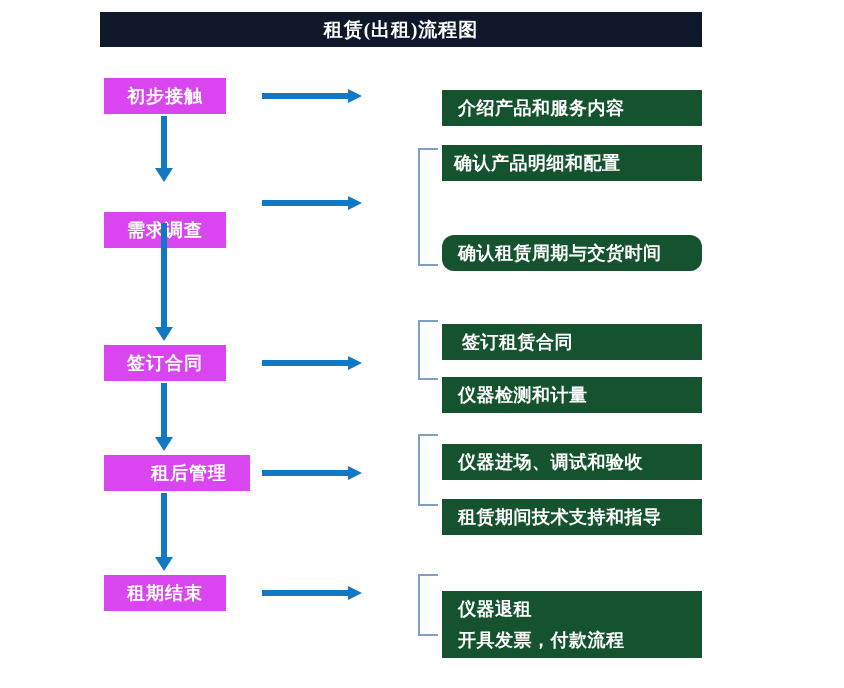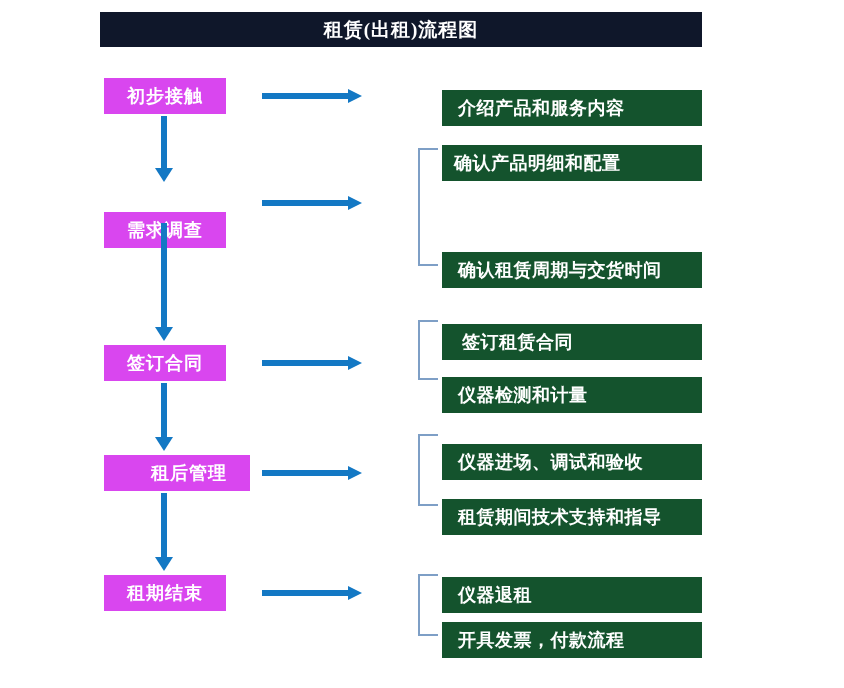--- a/index.html
+++ b/index.html
@@ -155,24 +155,24 @@
   </div>
 
   <div class="bracket" style="top:148px; height:118px;"></div>
   <div class="bracket" style="top:320px; height:60px;"></div>
   <div class="bracket" style="top:434px; height:72px;"></div>
   <div class="bracket" style="top:574px; height:62px;"></div>
 
   <div class="task-box" style="top:78px;">介绍产品和服务内容</div>
 
   <div class="task-box" style="top:133px;padding-left:12px;">确认产品明细和配置</div>
-  <div class="task-box" style="top:240px;">确认租赁周期与交货时间</div>
+  <div class="task-box" style="top:223px;border-radius:12px;">确认租赁周期与交货时间</div>
 
   <div class="task-box" style="top:312px;padding-left:20px;">签订租赁合同</div>
   <div class="task-box" style="top:365px;">仪器检测和计量</div>
 
   <div class="task-box" style="top:432px;">仪器进场、调试和验收</div>
   <div class="task-box" style="top:487px;">租赁期间技术支持和指导</div>
 
-  <div class="task-box" style="top:565px;">仪器退租</div>
+  <div class="task-box" style="top:579px;">仪器退租</div>
   <div class="task-box" style="top:610px;font-family:Liberation Mono, monospace;">开具发票，付款流程</div>
 
 </div>
 
 </body></html>

